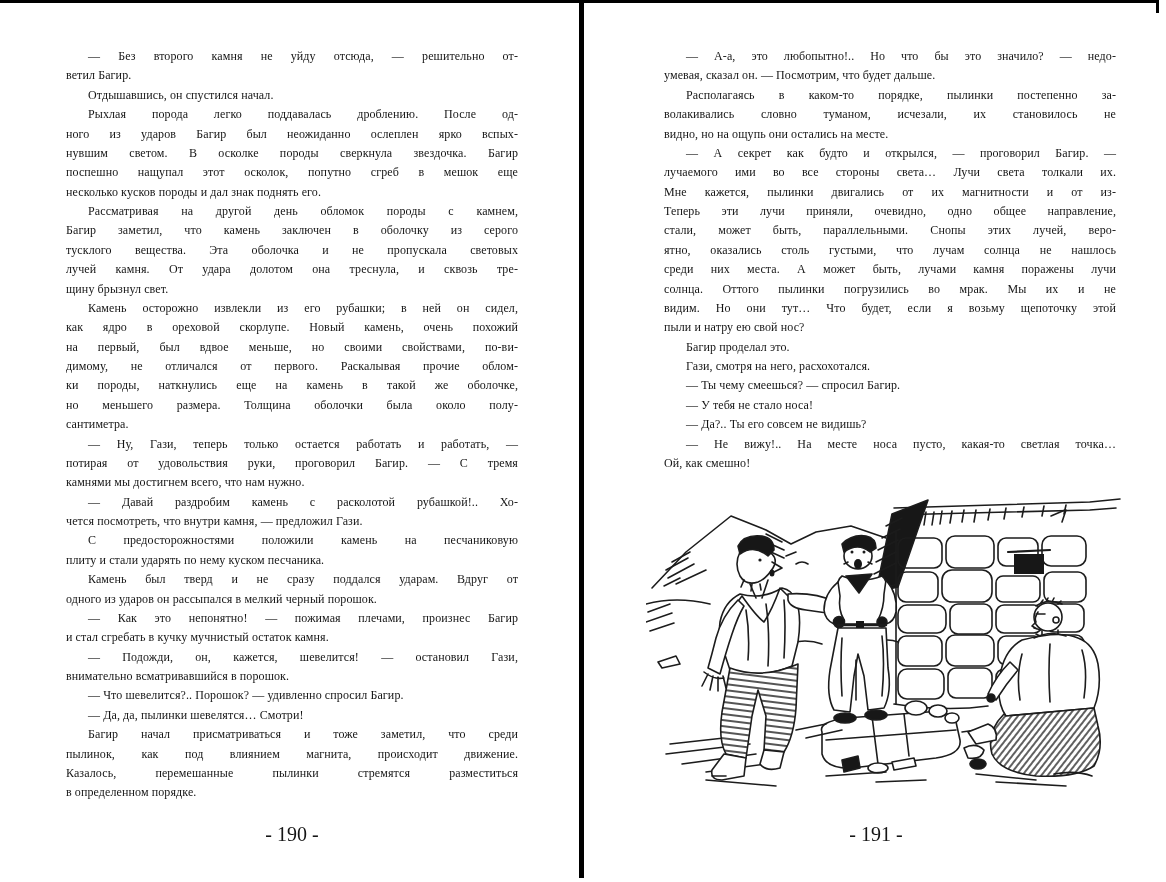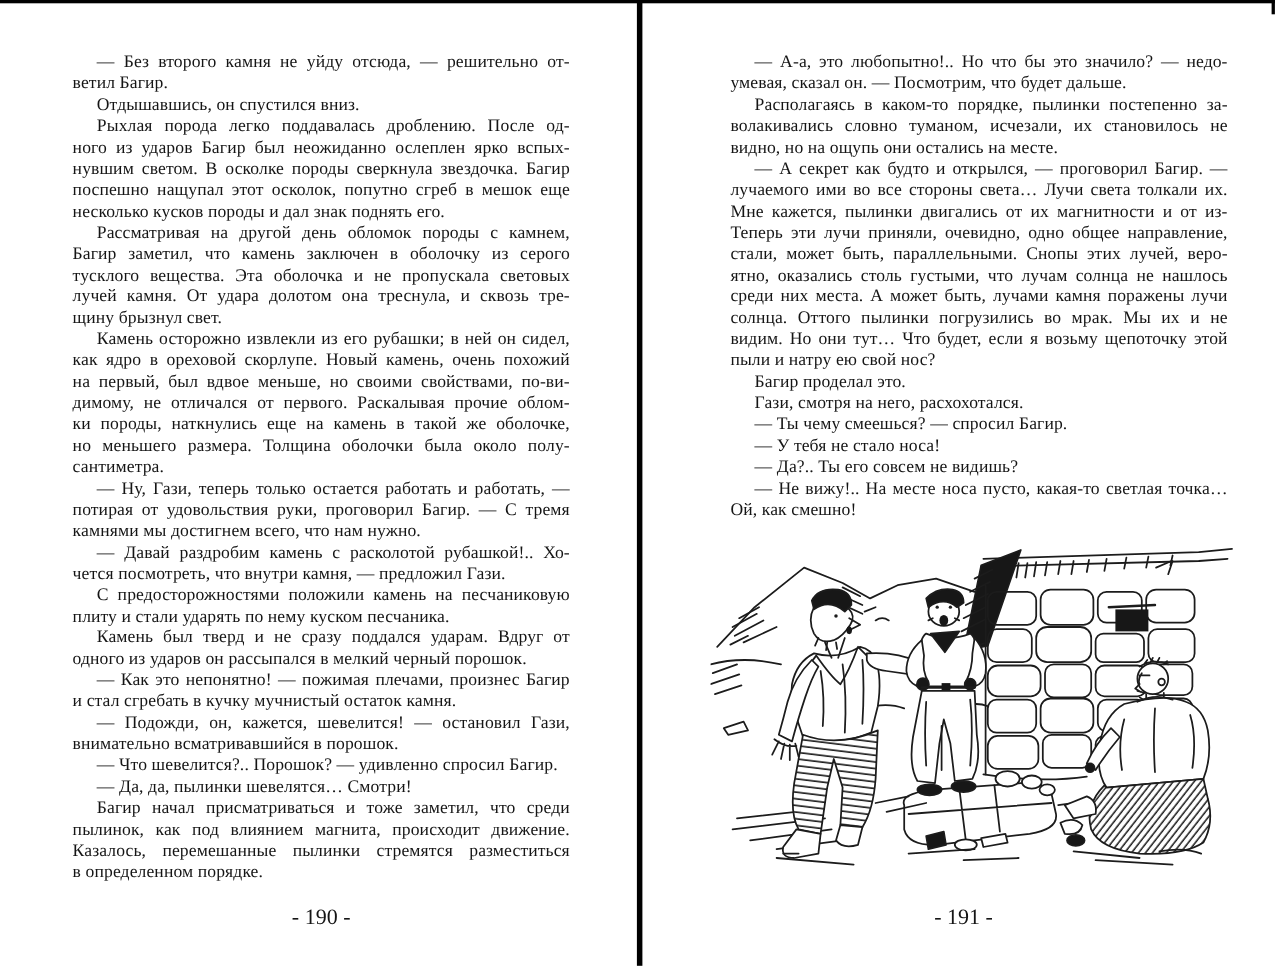--- a/index.html
+++ b/index.html
@@ -4,21 +4,21 @@
 <style>
   html,body { margin:0; padding:0; background:#ffffff; }
   .spread {
     position:relative; width:1166px; height:882px; background:#ffffff;
     font-family:"Liberation Serif","DejaVu Serif",serif;
     color:#151515; overflow:hidden;
   }
   .top-border { position:absolute; top:0; left:0; width:1159px; height:3px; background:#000; }
   .edge-tick  { position:absolute; top:0; left:1156px; width:3px; height:13px; background:#000; }
   .divider    { position:absolute; top:0; left:579px; width:5px; height:878px; background:#000; }
-  .text-col { position:absolute; top:47px; width:452px; font-size:16px; line-height:19.38px; letter-spacing:0.1px; }
+  .text-col { position:absolute; top:47px; width:452px; font-size:12px; line-height:19.38px; letter-spacing:0.1px; }
   .text-col.left  { left:66px; }
   .text-col.right { left:664px; }
   .para { margin:0; }
   .line { height:19.38px; white-space:normal; }
   .line.indent { text-indent:22px; }
   .line.just { text-align:justify; text-align-last:justify; }
   .page-number { position:absolute; top:823px; width:452px; text-align:center; font-size:20px; }
   .page-number.left  { left:66px; }
   .page-number.right { left:650px; }
   .illustration { position:absolute; left:646px; top:492px; width:494px; height:316px; }
@@ -30,21 +30,21 @@
   <div class="top-border"></div>
   <div class="edge-tick"></div>
   <div class="divider"></div>
 
   <div class="text-col left">
       <div class="para">
         <div class="line indent just">— Без второго камня не уйду отсюда, — решительно от-</div>
         <div class="line">ветил Багир.</div>
       </div>
       <div class="para">
-        <div class="line indent">Отдышавшись, он спустился вниз.</div>
+        <div class="line indent">Отдышавшись, он спустился начал.</div>
       </div>
       <div class="para">
         <div class="line indent just">Рыхлая порода легко поддавалась дроблению. После од-</div>
         <div class="line just">ного из ударов Багир был неожиданно ослеплен ярко вспых-</div>
         <div class="line just">нувшим светом. В осколке породы сверкнула звездочка. Багир</div>
         <div class="line just">поспешно нащупал этот осколок, попутно сгреб в мешок еще</div>
         <div class="line">несколько кусков породы и дал знак поднять его.</div>
       </div>
       <div class="para">
         <div class="line indent just">Рассматривая на другой день обломок породы с камнем,</div>

